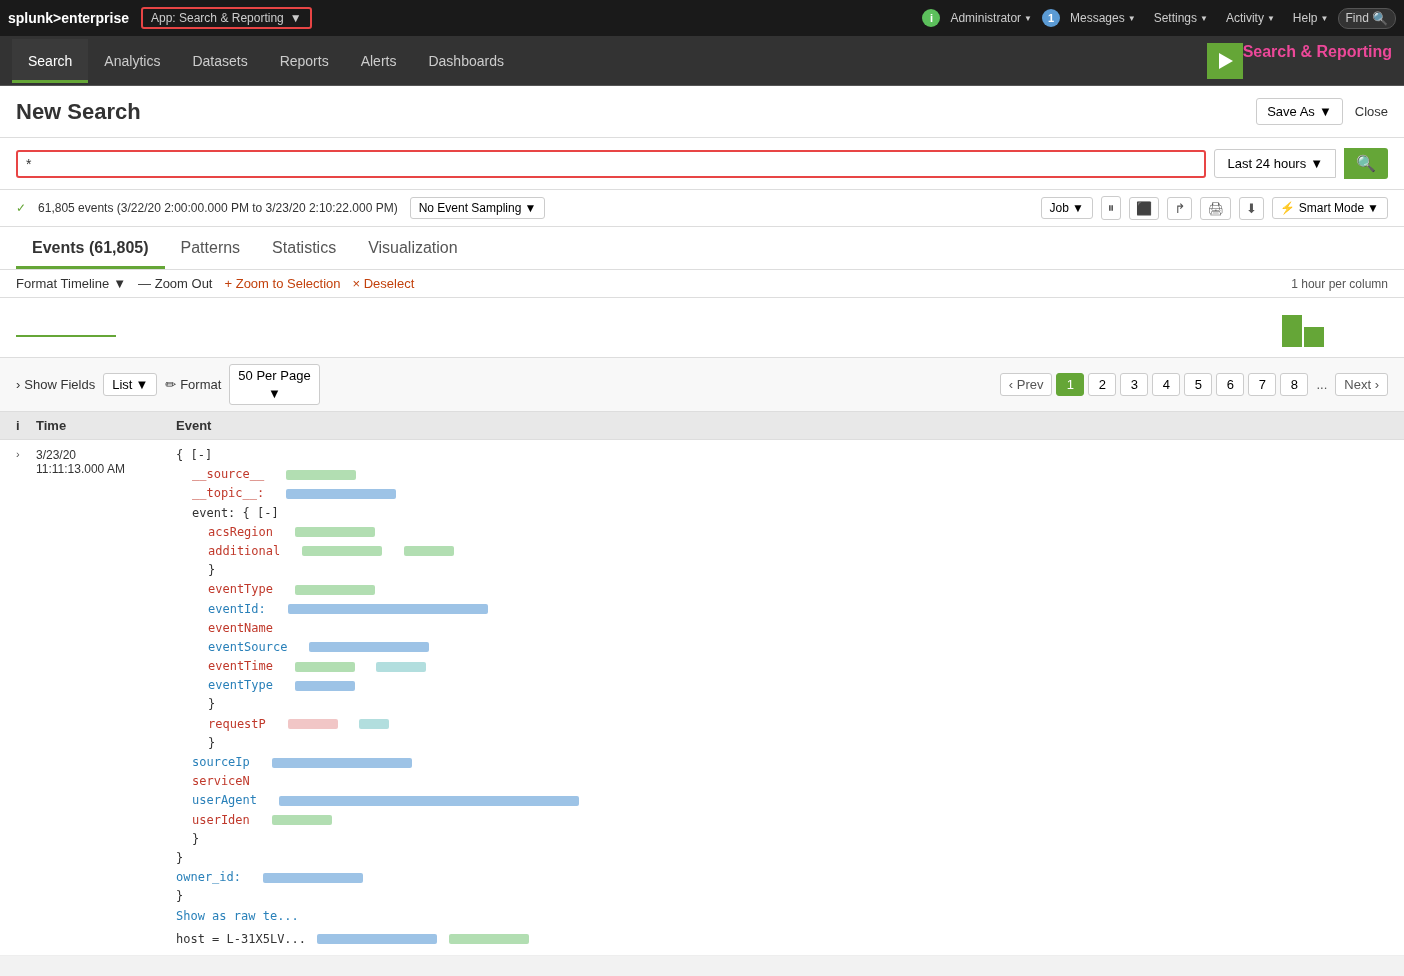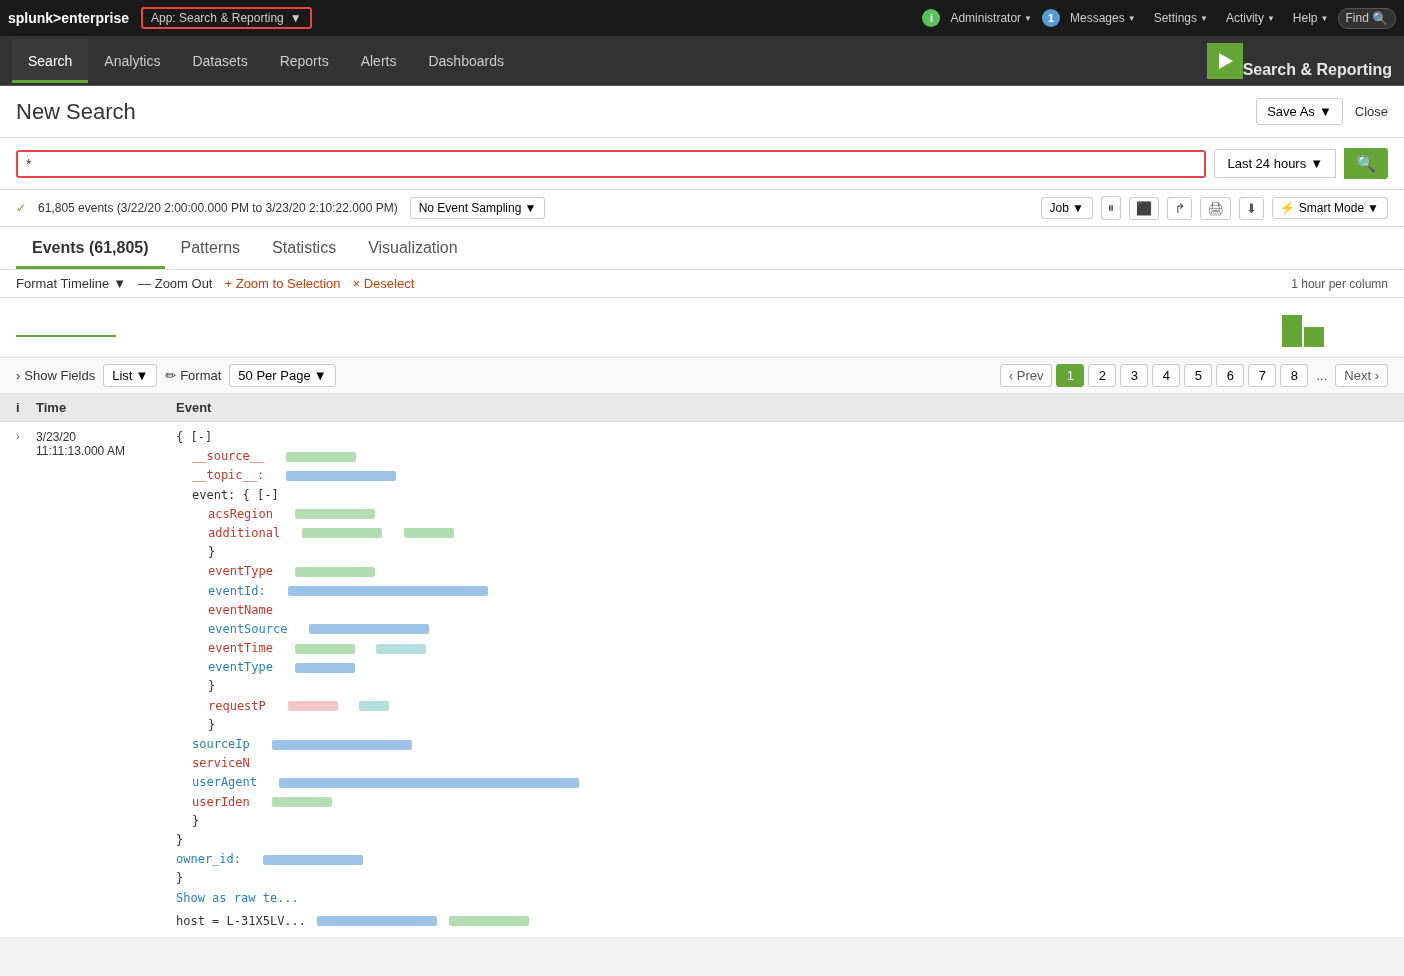--- a/index.html
+++ b/index.html
@@ -114,23 +114,23 @@
       content: '';
       position: absolute;
       bottom: 0;
       left: 0;
       right: 0;
       height: 3px;
       background: #65a637;
     }
     .app-banner {
       display: flex;
-      align-items: flex-end;
+      align-items: flex-start;
       gap: 0;
-      color: #e5e5e5;
+      color: #ec4899;
     }
     .app-banner-icon {
       background: #65a637;
       width: 36px;
       height: 36px;
       display: flex;
       align-items: center;
       justify-content: center;
     }
     .app-banner-icon svg { fill: #fff; }
@@ -149,21 +149,21 @@
     .page-header {
       background: #fff;
       padding: 12px 16px;
       display: flex;
       align-items: center;
       justify-content: space-between;
       border-bottom: 1px solid #ddd;
     }
     .page-title {
       font-size: 22px;
-      font-weight: 400;
+      font-weight: 700;
       color: #333;
     }
     .page-actions {
       display: flex;
       align-items: center;
       gap: 12px;
     }
     .save-as-btn {
       background: #fff;
       border: 1px solid #ccc;
@@ -421,20 +421,21 @@
     .per-page-btn {
       background: #fff;
       border: 1px solid #ccc;
       border-radius: 3px;
       padding: 3px 8px;
       cursor: pointer;
       font-size: 13px;
       display: flex;
       align-items: center;
       gap: 3px;
+      flex-direction: column;
     }
     .results-right {
       display: flex;
       align-items: center;
       gap: 4px;
     }
     .page-nav-btn {
       background: #fff;
       border: 1px solid #ccc;
       border-radius: 3px;

